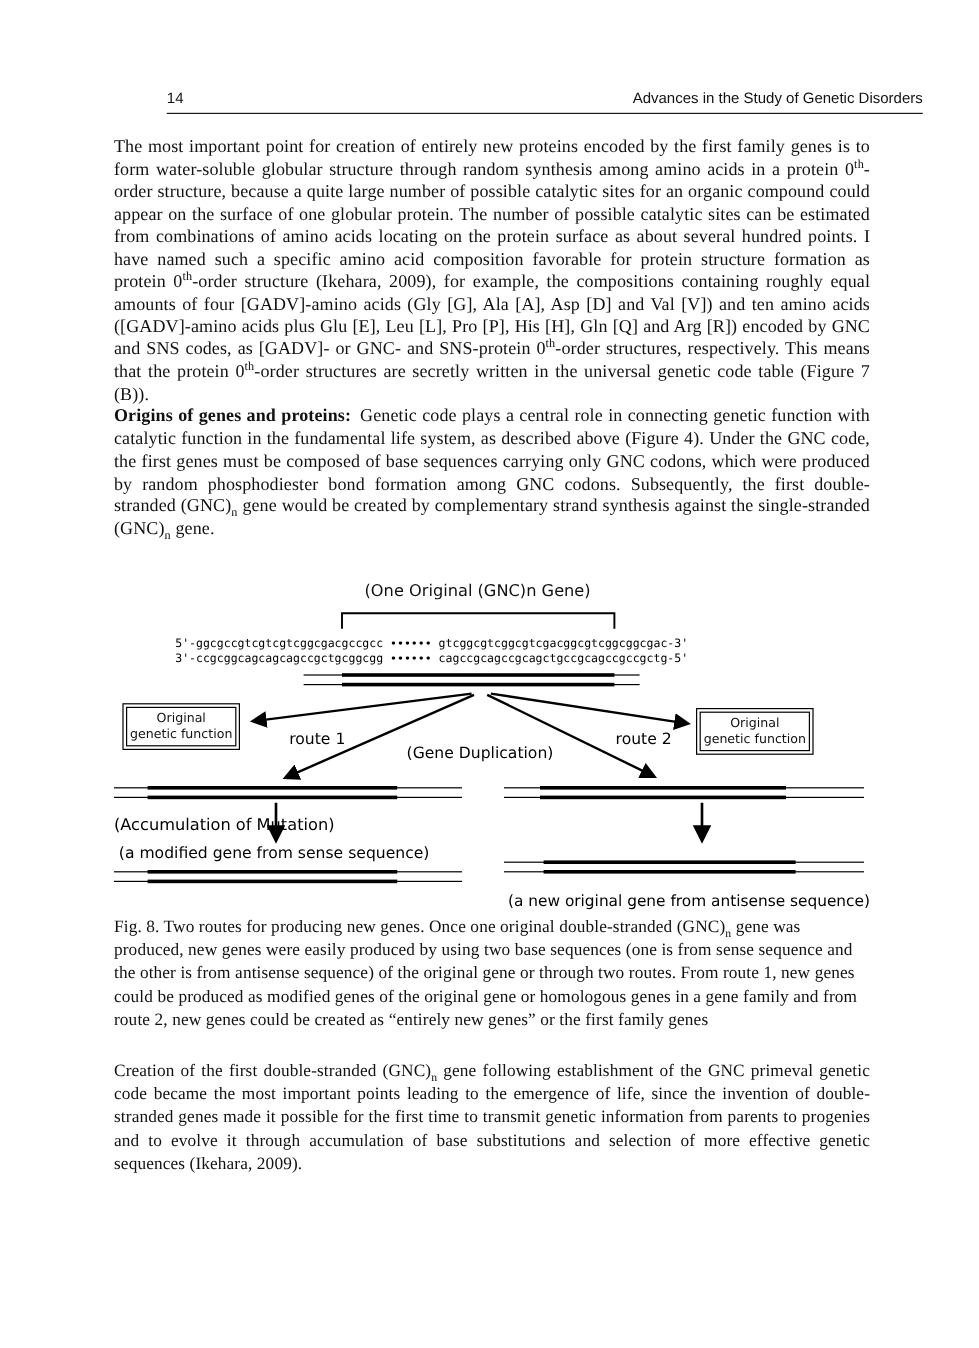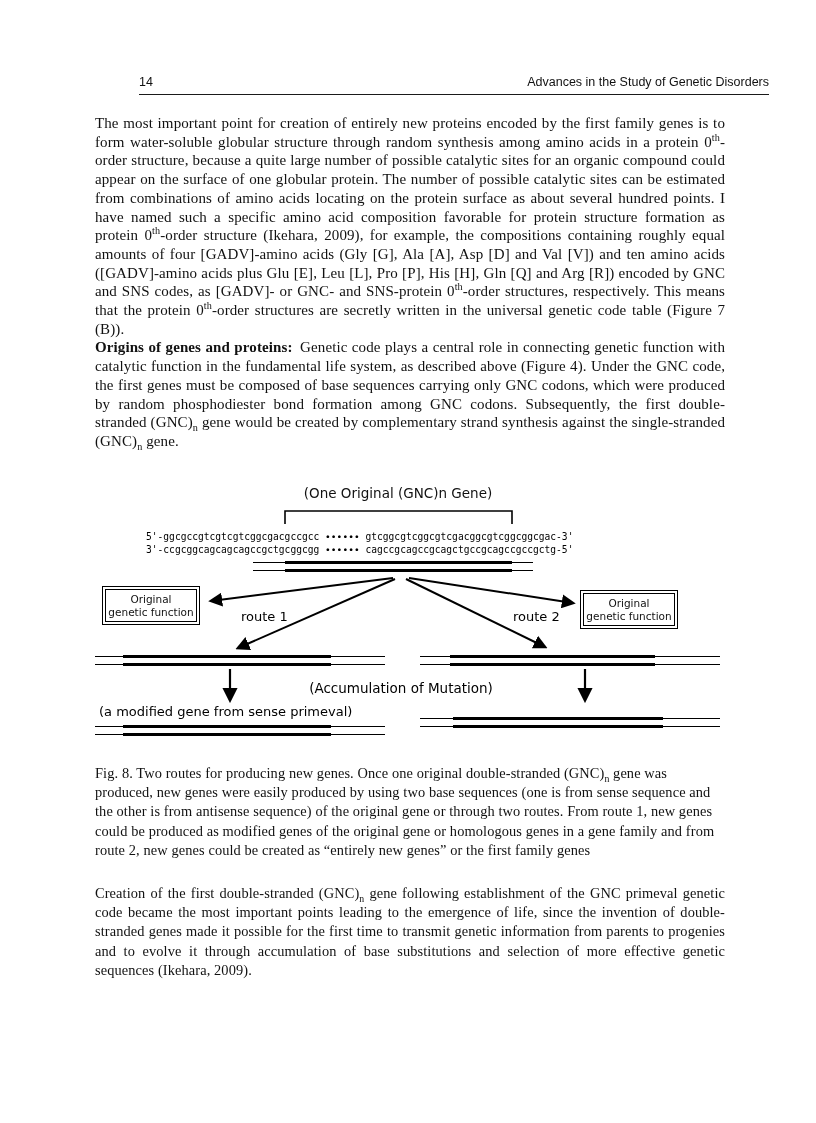--- a/index.html
+++ b/index.html
@@ -56,21 +56,21 @@
   .funcbox {
     position:absolute; width:98px; padding:3px 2px; border:4px double #000;
     text-align:center; font-size:10.5px; line-height:12.5px; background:#fff;
   }
   #funcbox-left  { left:7px;   top:104px; }
   #funcbox-right { left:485px; top:108px; }
   .dlabel { position:absolute; font-size:13px; color:#000; }
   #route1   { left:146px; top:127px; }
   #route2   { left:418px; top:127px; }
   #gene-dup { left:0; top:139px; width:610px; text-align:center; }
-  #accum    { left:0; top:198px; width:612px; text-align:center; font-size:13.5px; }
+  #accum    { left:0; top:198px; width:612px; text-align:left; font-size:13.5px; }
   #modified { left:4px; top:222px; }
   #neworig  { left:320px; top:262px; width:310px; text-align:right; font-size:12.8px; }
 </style>
 </head>
 <body>
 
 <div class="page">
 
   <header class="running-head">
     <span>14</span>
@@ -124,22 +124,24 @@
       <div>Original</div>
       <div>genetic function</div>
     </div>
     <div class="funcbox" id="funcbox-right">
       <div>Original</div>
       <div>genetic function</div>
     </div>
 
     <div class="dlabel" id="route1">route 1</div>
     <div class="dlabel" id="route2">route 2</div>
+    <div class="dlabel" id="gene-dup">(Gene Duplication)</div>
     <div class="dlabel" id="accum">(Accumulation of Mutation)</div>
-    <div class="dlabel" id="modified">(a modified gene from sense primeval)</div>
+    <div class="dlabel" id="modified">(a modified gene from sense sequence)</div>
+    <div class="dlabel" id="neworig">(a new original gene from antisense sequence)</div>
 
   </figure>
 
   <p class="caption">Fig. 8. Two routes for producing new genes. Once one original double-stranded (GNC)<sub>n</sub> gene was produced, new genes were easily produced by using two base sequences (one is from sense sequence and the other is from antisense sequence) of the original gene or through two routes. From route 1, new genes could be produced as modified genes of the original gene or homologous genes in a gene family and from route 2, new genes could be created as “entirely new genes” or the first family genes</p>
 
   <p class="para-3">Creation of the first double-stranded (GNC)<sub>n</sub> gene following establishment of the GNC primeval genetic code became the most important points leading to the emergence of life, since the invention of double-stranded genes made it possible for the first time to transmit genetic information from parents to progenies and to evolve it through accumulation of base substitutions and selection of more effective genetic sequences (Ikehara, 2009).</p>
 
 </div>
 
 </body></html>

